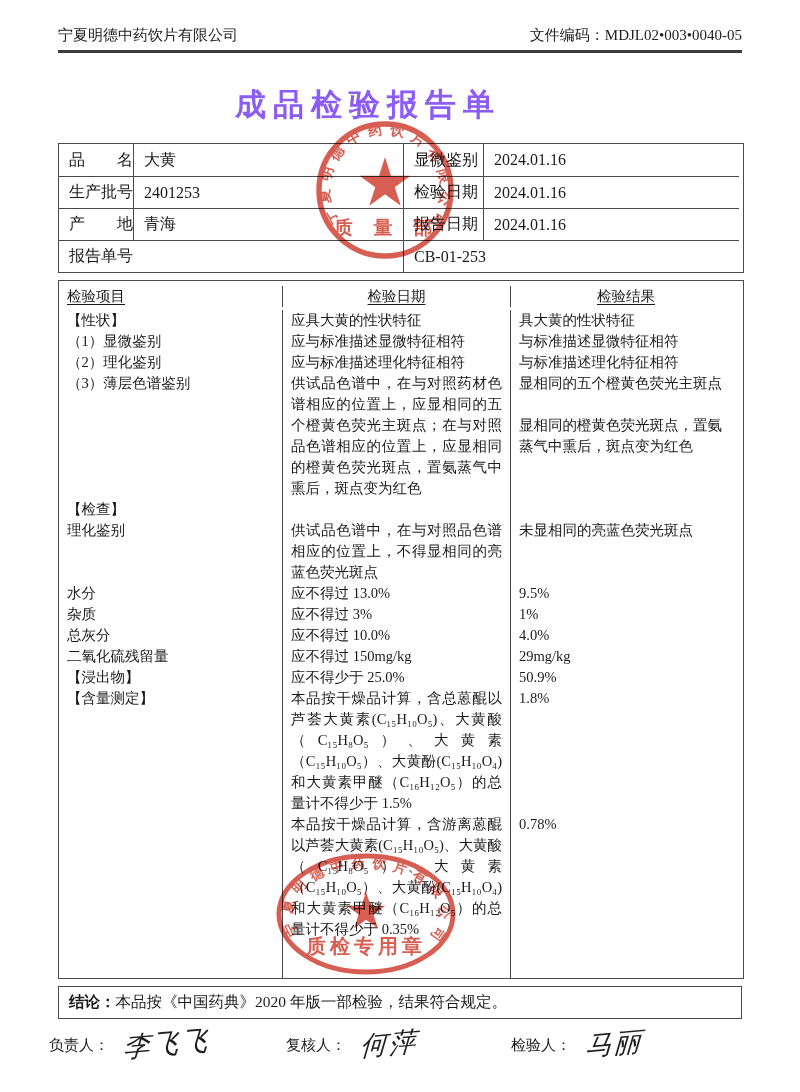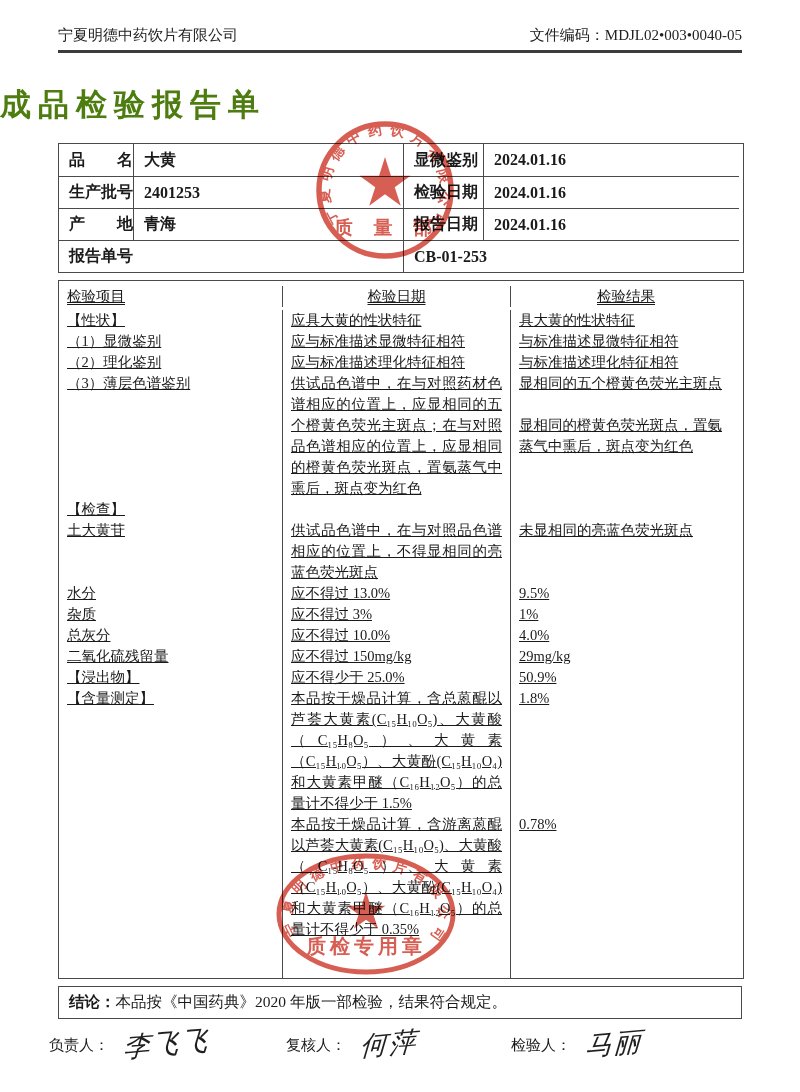--- a/index.html
+++ b/index.html
@@ -9,41 +9,41 @@
     color:#1a1a1a;overflow:hidden;
   }
   .abs{position:absolute;}
 
   
   .pagehead{left:58px;top:26px;width:684px;display:flex;justify-content:space-between;
     font-size:15px;color:#222;}
   .pagehead-rule{left:58px;top:50px;width:684px;height:3px;background:#3c3c3c;}
 
   
-  .title{left:0;top:84px;width:736px;text-align:left;font-size:31px;font-weight:bold;
-    letter-spacing:7px;color:#4d7c0f;}
+  .title{left:0;top:84px;width:736px;text-align:center;font-size:31px;font-weight:bold;
+    letter-spacing:7px;color:#8b5cf6;}
 
   
   .info-table{left:58px;top:143px;width:684px;border:1px solid #4a4a4a;
     display:grid;grid-template-columns:75px 270px 80px 255px;grid-auto-rows:32px;
-    font-size:16px;background:transparent;font-weight:bold;}
+    font-size:16px;background:transparent;}
   .info-table .cell{border-top:1px solid #4a4a4a;display:flex;align-items:center;
     padding-left:10px;white-space:nowrap;overflow:visible;}
   .info-table .r0{border-top:none;}
   .info-table .lbl{border-right:1px solid #4a4a4a;}
   .info-table .val{border-right:1px solid #4a4a4a;}
   .info-table .lbl2{border-right:1px solid #4a4a4a;}
   .info-table .span2{grid-column:1 / span 2;}
   .info-table .span2v{grid-column:3 / span 2;}
 
   
   .main-table{left:58px;top:280px;width:684px;height:697px;border:1px solid #4a4a4a;
     display:flex;flex-direction:column;font-size:14.5px;line-height:21px;}
   .mrow{display:grid;grid-template-columns:224px 228px 230px;}
-  .mrow .c{padding:0 8px;white-space:pre-wrap;text-decoration:underline;}
+  .mrow .c{padding:0 8px;white-space:pre-wrap;}
   .mrow .c1{border-right:1px solid #4a4a4a;}
   .mrow .c2{border-right:1px solid #4a4a4a;text-align:left;}
   .mrow.just .c2{text-align:justify;}
   .mrow.fill{flex:1;}
   .thead{padding-top:5px;padding-bottom:3px;}
   .thead .c2,.thead .c3{text-align:center;}
   .thead span{text-decoration:underline;text-underline-offset:3px;}
 
   
   .conclusion{left:58px;top:986px;width:684px;height:33px;border:1px solid #4a4a4a;
@@ -128,21 +128,21 @@
     <div class="c c3">显相同的五个橙黄色荧光主斑点
 
 显相同的橙黄色荧光斑点，置氨蒸气中熏后，斑点变为红色</div>
   </div>
   <div class="mrow">
     <div class="c c1">【检查】</div>
     <div class="c c2"></div>
     <div class="c c3"></div>
   </div>
   <div class="mrow just">
-    <div class="c c1">土大黄苷</div>
+    <div class="c c1">理化鉴别</div>
     <div class="c c2">供试品色谱中，在与对照品色谱相应的位置上，不得显相同的亮蓝色荧光斑点</div>
     <div class="c c3">未显相同的亮蓝色荧光斑点</div>
   </div>
   <div class="mrow">
     <div class="c c1">水分</div>
     <div class="c c2">应不得过 13.0%</div>
     <div class="c c3">9.5%</div>
   </div>
   <div class="mrow">
     <div class="c c1">杂质</div>

